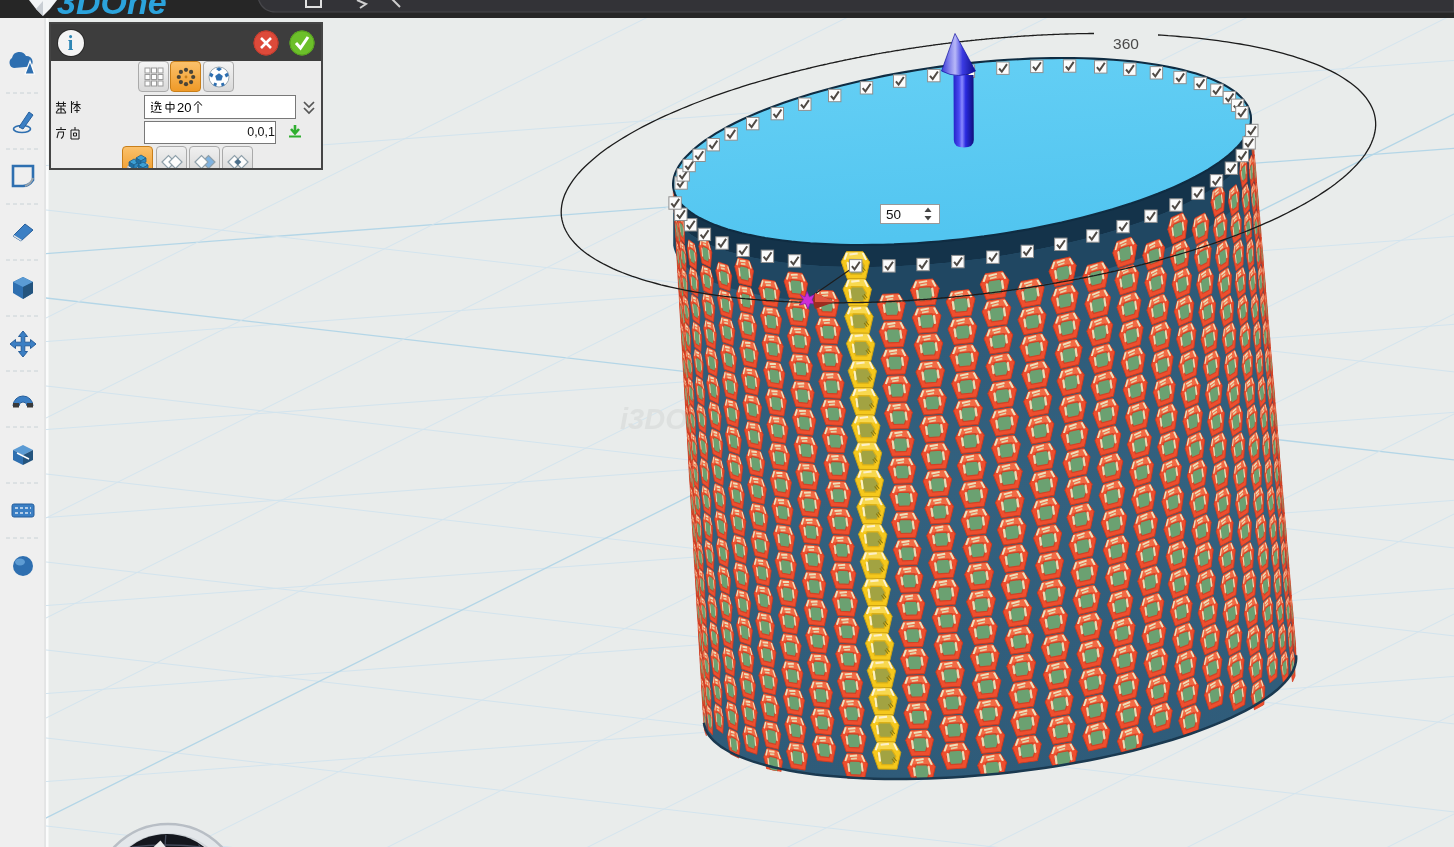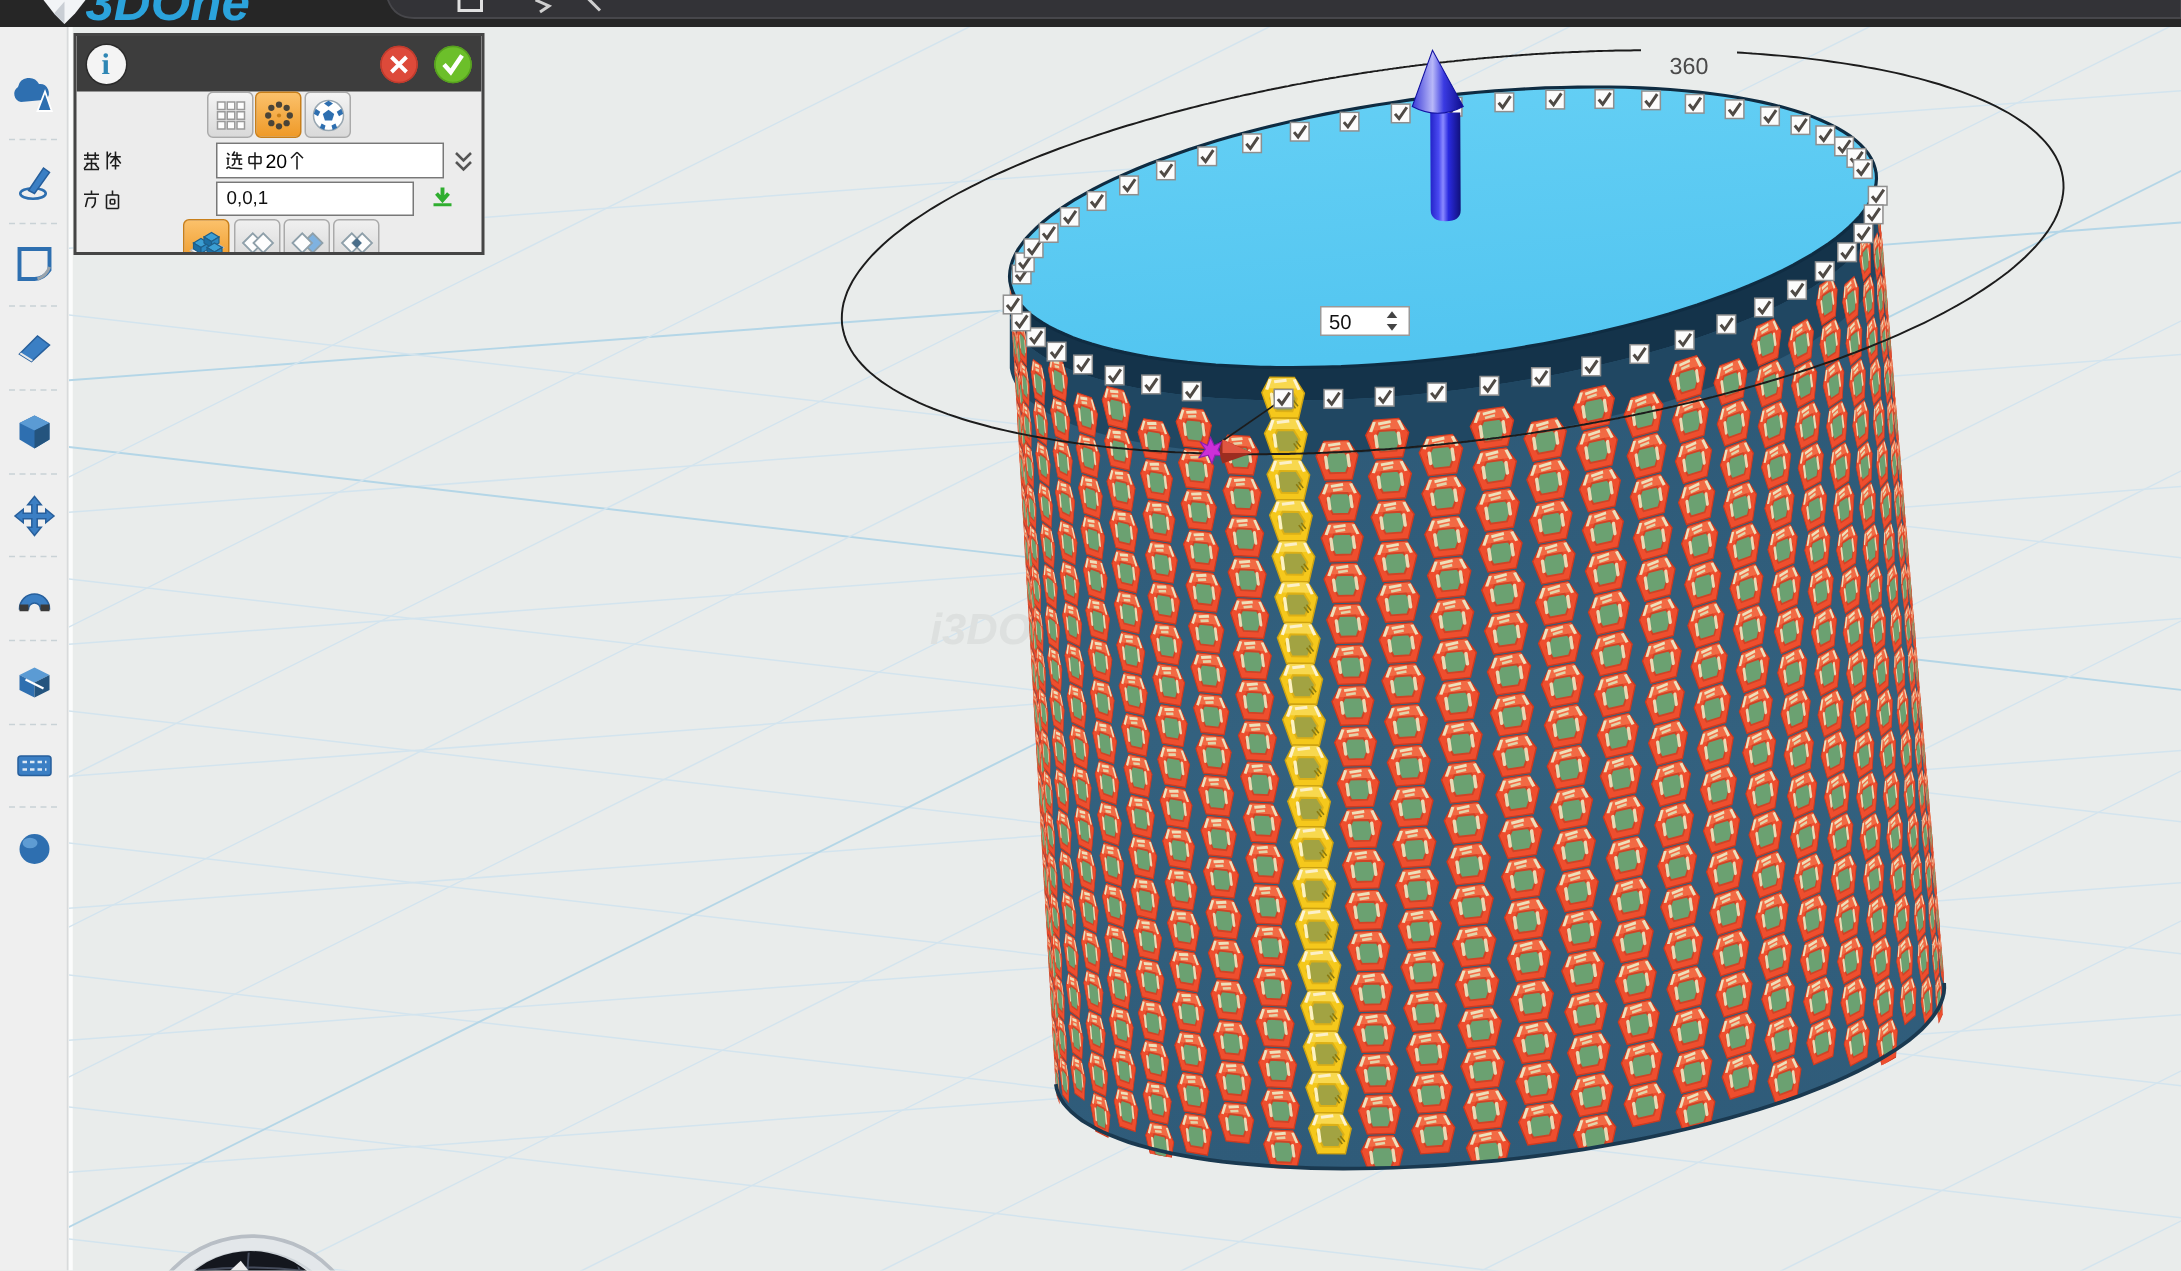--- a/index.html
+++ b/index.html
@@ -7,21 +7,21 @@
 #dlg-head { position:absolute; left:0; top:0; width:100%; height:37px; background:#3d3d3d; }
 #info-c { position:absolute; left:7px; top:6px; width:26px; height:26px; border-radius:13px; background:#f4f4f4; box-shadow:0 0 0 1px #2a2a2a; text-align:center; }
 #info-c span { color:#2e86b4; font-size:20px; font-weight:bold; font-family:"Liberation Serif", serif; line-height:26px; }
 .hbtn { position:absolute; top:6px; width:26px; height:26px; }
 #btn-x { left:202px; } #btn-ok { left:238px; }
 #dlg-body { position:absolute; left:0; top:37px; width:100%; height:107px; }
 .tgl { position:absolute; top:0.5px; width:31px; height:31px; border:1px solid #aaa; border-radius:4px;
   background:linear-gradient(#f4f4f4,#d9d9d9); }
 .tgl svg { margin:4px; }
 .tgl.sel { background:linear-gradient(#fbc16b,#ef9a28); border-color:#c87f1a; }
-.inp { position:absolute; border:1px solid #787878; background:#fff; font-size:12.5px; color:#111; }
+.inp { position:absolute; border:1px solid #787878; background:#fff; font-size:12.5px; color:#111;text-align:right; }
 .bbtn { position:absolute; top:85.5px; width:31px; height:30px; border:1px solid #aaa; border-radius:4px;
   background:linear-gradient(#f0f0f0,#d6d6d6); }
 .bbtn svg { margin:2px; }
 .bbtn.sel { background:linear-gradient(#fbc16b,#ef9a28); border-color:#c87f1a; }
 </style></head>
 <body>
 <svg width="1408" height="829" viewBox="46 18 1408 829" style="position:absolute;left:46px;top:18px">
 <defs>
 <linearGradient id="bodyg" x1="0" y1="0" x2="0" y2="1">
 <stop offset="0" stop-color="#1b3e57"></stop>

